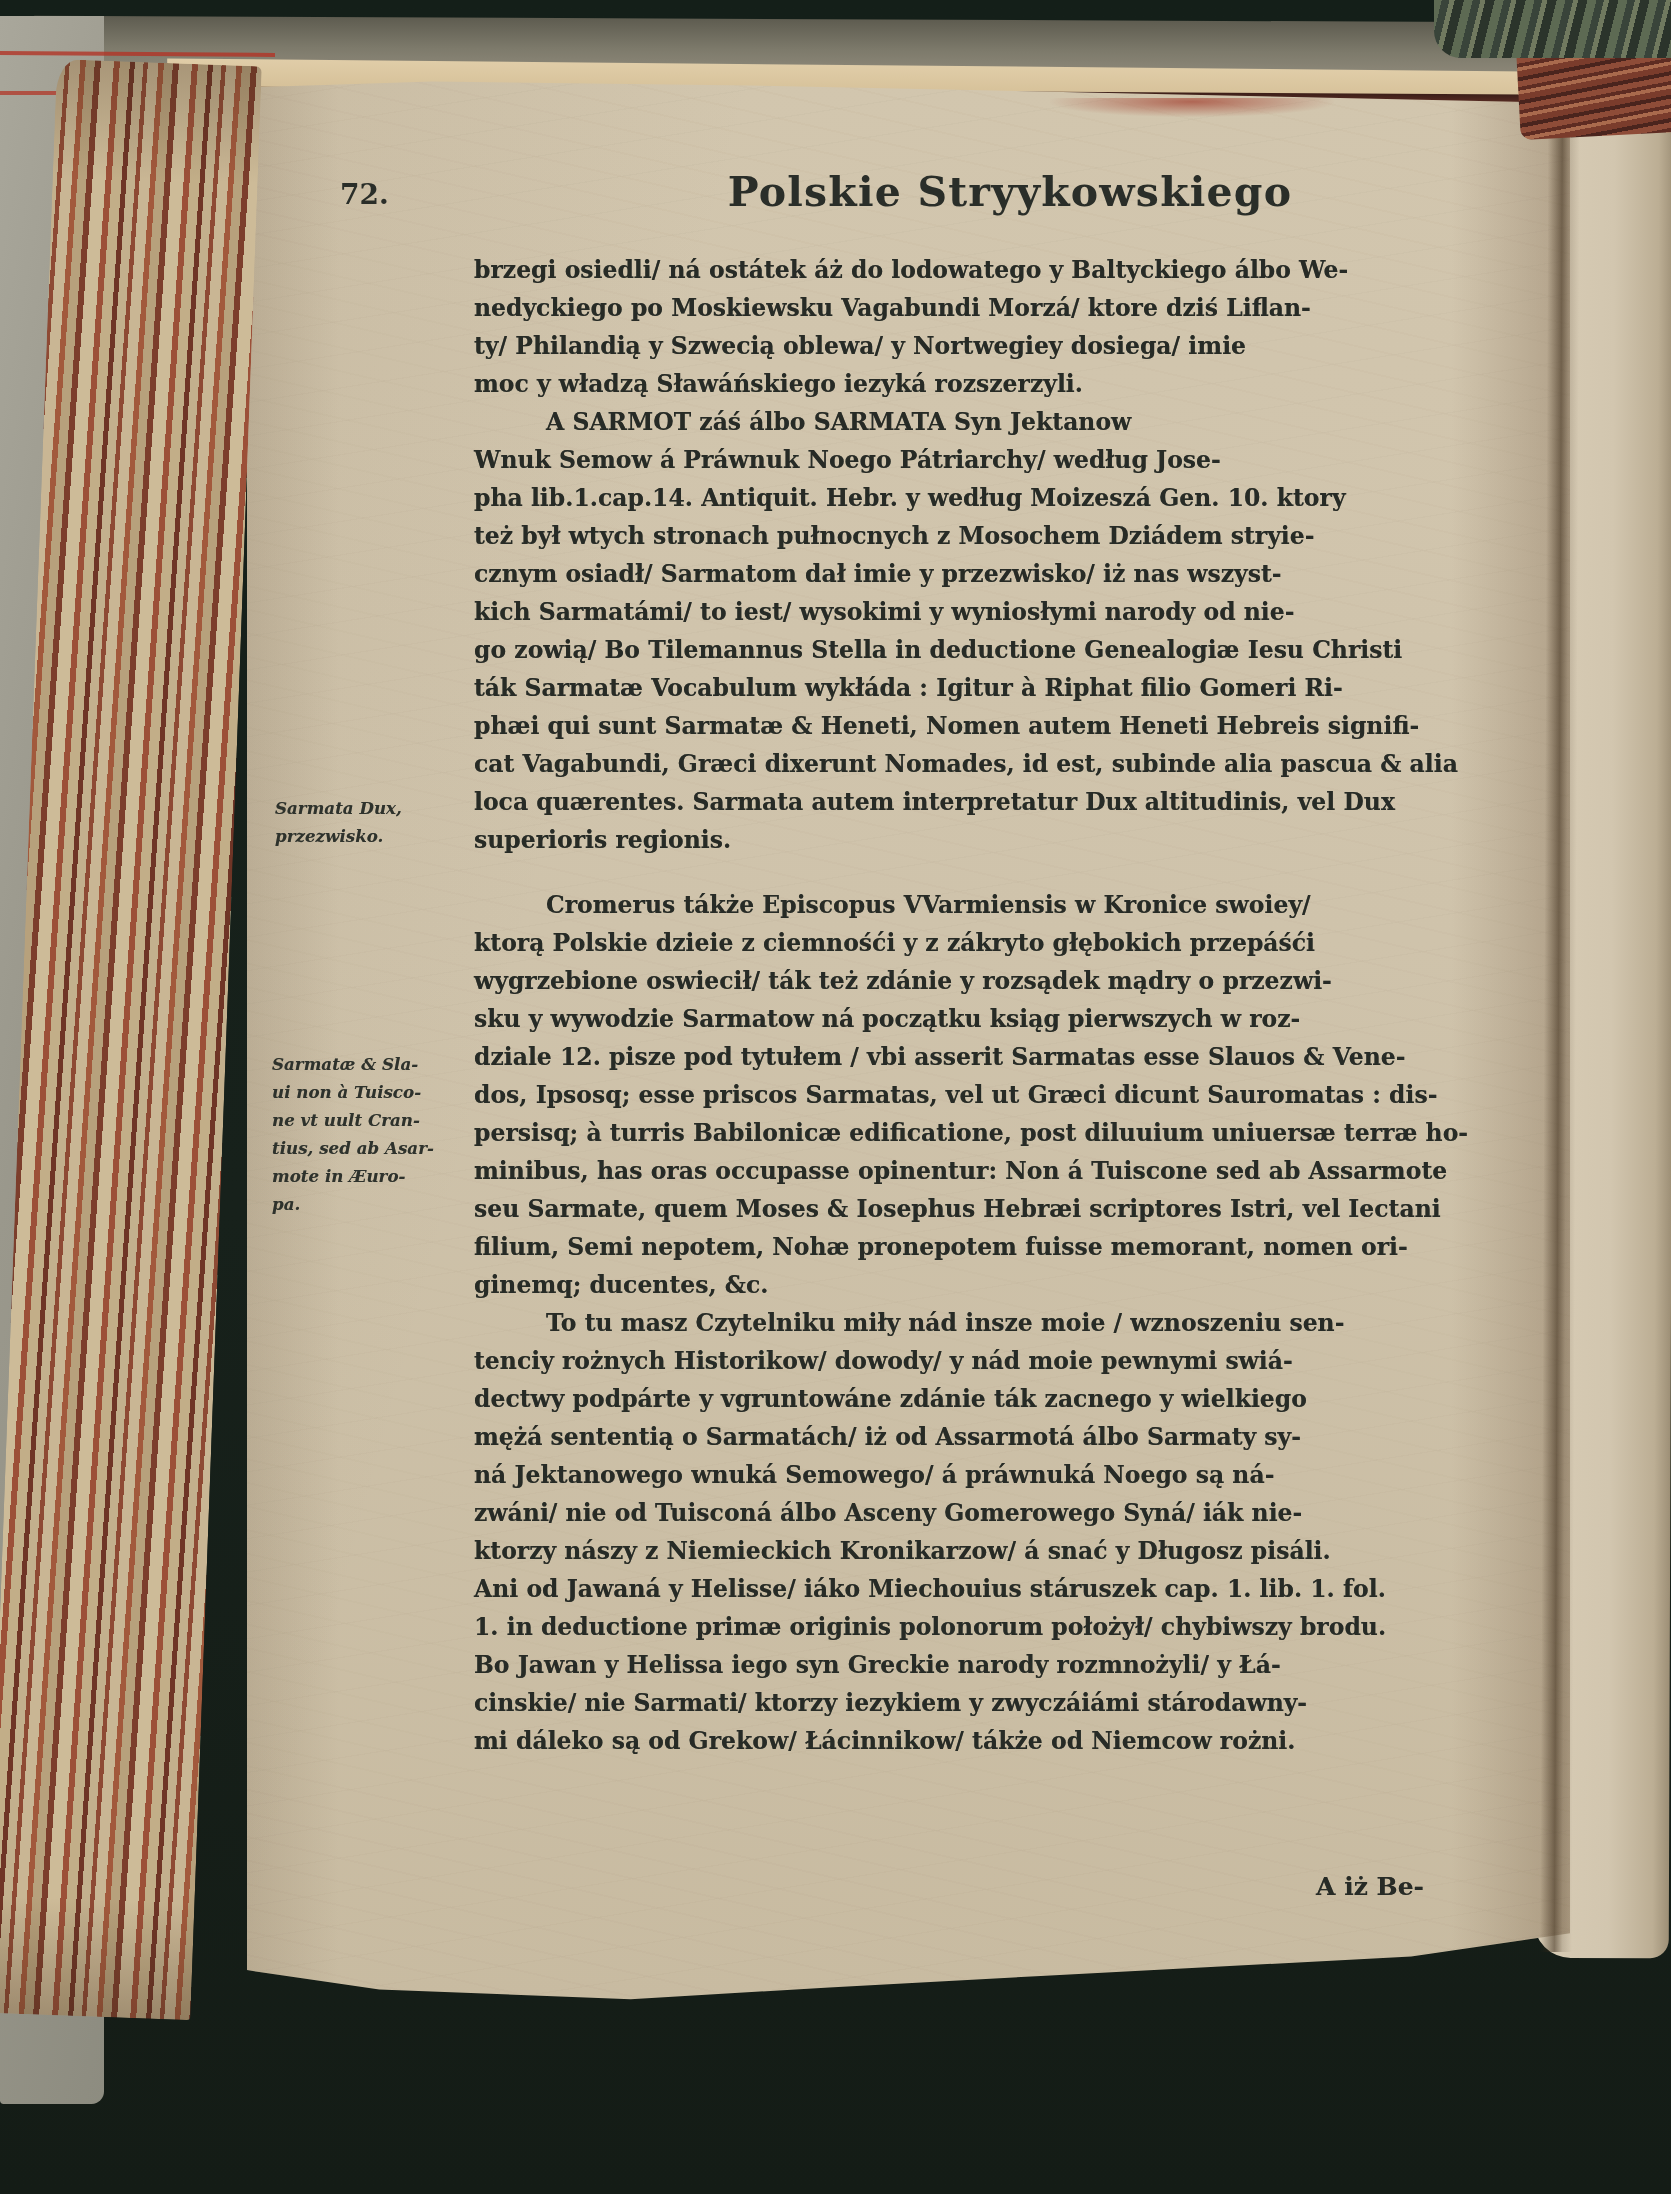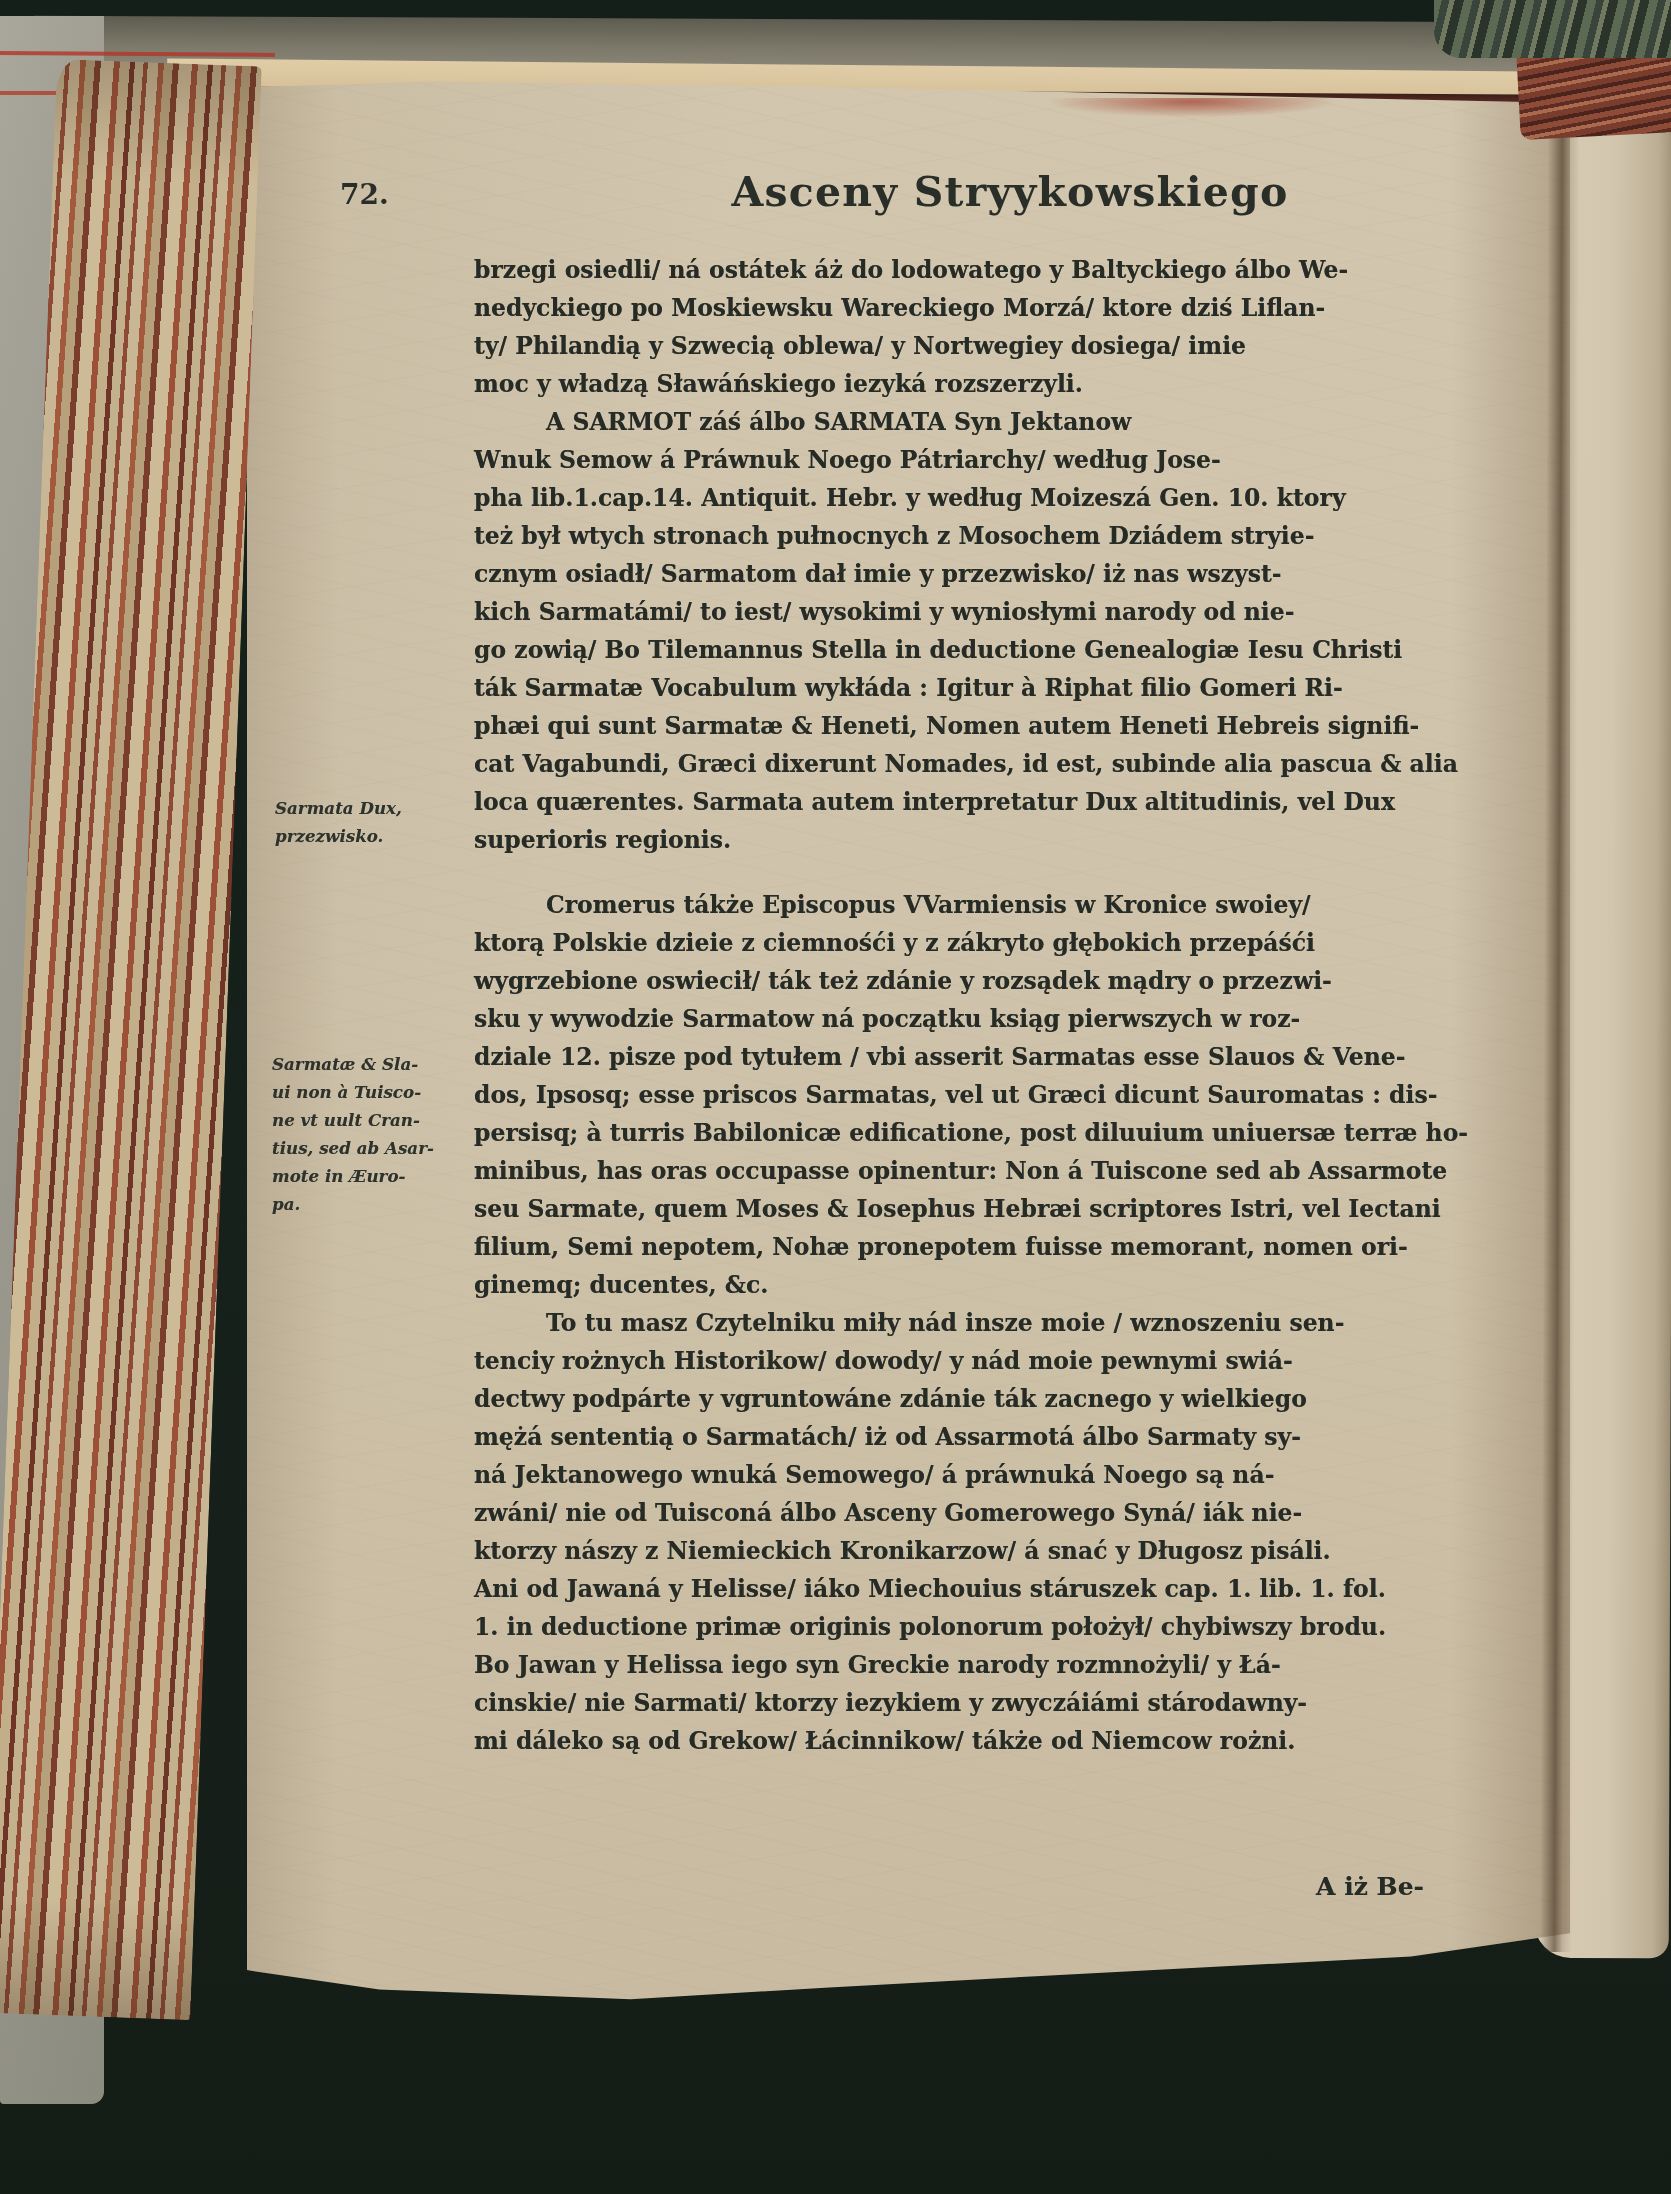--- a/index.html
+++ b/index.html
@@ -96,25 +96,25 @@
   <div class="red-rule-b"></div>
   <div class="red-mark-1"></div>
   <div class="red-mark-2"></div>
   <div class="next-page"></div>
 
   <div class="page">
     <div class="paper-grain"></div>
 
     <div class="page-number">72.</div>
 
-    <div class="running-header">Asceny Stryykowskiego</div>
+    <div class="running-header">Polskie Stryykowskiego</div>
 
     <div class="text-block">
       <p class="para">brzegi osiedli/ ná ostátek áż do lodowatego y Baltyckiego álbo We-
-nedyckiego po Moskiewsku Wareckiego Morzá/ ktore dziś Liflan-
+nedyckiego po Moskiewsku Vagabundi Morzá/ ktore dziś Liflan-
 ty/ Philandią y Szwecią oblewa/ y Nortwegiey dosiega/ imie
 moc y władzą Sławáńskiego iezyká rozszerzyli.</p>
       <p class="para indent">A SARMOT záś álbo SARMATA Syn Jektanow
 Wnuk Semow á Práwnuk Noego Pátriarchy/ według Jose-
 pha lib.1.cap.14. Antiquit. Hebr. y według Moizeszá Gen. 10. ktory
 też był wtych stronach pułnocnych z Mosochem Dziádem stryie-
 cznym osiadł/ Sarmatom dał imie y przezwisko/ iż nas wszyst-
 kich Sarmatámi/ to iest/ wysokimi y wyniosłymi narody od nie-
 go zowią/ Bo Tilemannus Stella in deductione Genealogiæ Iesu Christi
 ták Sarmatæ Vocabulum wykłáda : Igitur à Riphat filio Gomeri Ri-

